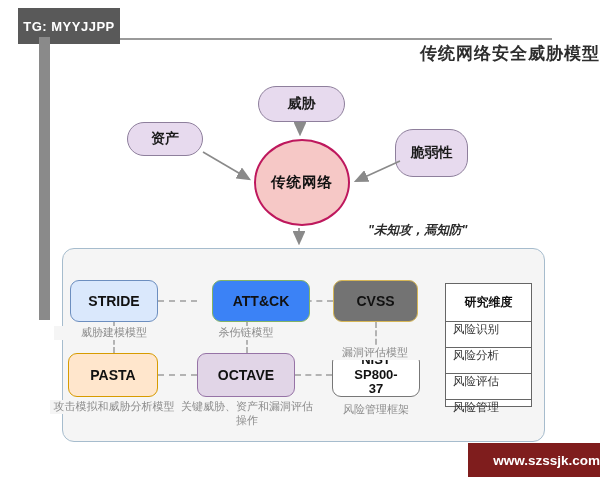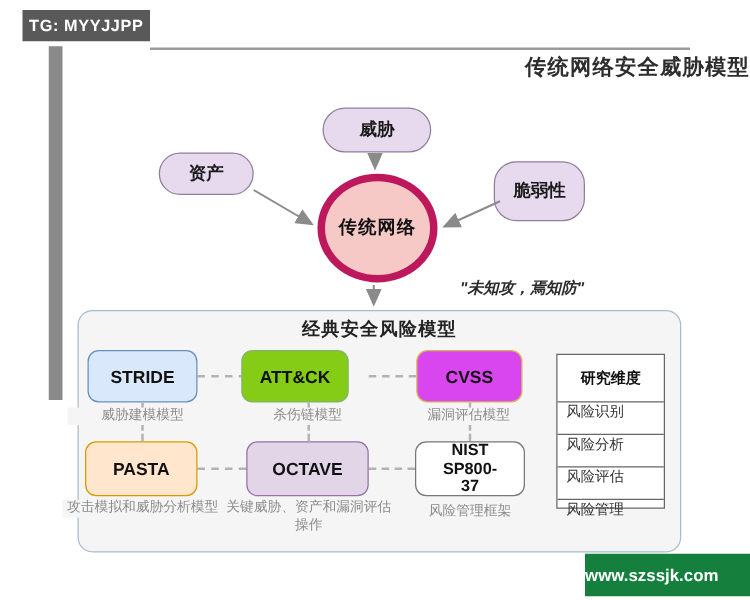--- a/index.html
+++ b/index.html
@@ -3,21 +3,21 @@
 <meta charset="utf-8">
 <style>
   * { margin:0; padding:0; box-sizing:border-box; }
   body { background:#fff; }
   .stage {
     position:relative; width:600px; height:480px; background:#ffffff;
     font-family:"Liberation Sans","DejaVu Sans",sans-serif; overflow:hidden;
   }
   
   .tg-badge {
-    position:absolute; left:18px; top:8px; width:102px; height:25px;
+    position:absolute; left:18px; top:8px; width:102px; height:36px;
     background:#595959; color:#fff; font-weight:bold; font-size:13px;
     display:flex; align-items:center; justify-content:center; letter-spacing:.5px;
   }
   .v-bar { position:absolute; left:39px; top:37px; width:11px; height:283px; background:#8a8a8a; }
   .h-rule { position:absolute; left:120px; top:38px; width:432px; height:2px; background:#9a9a9a; }
 
   .main-title {
     position:absolute; left:0; top:42px; width:600px; text-align:right;
     font-size:17px; font-weight:bold; color:#2d2d2d; letter-spacing:1px;
   }
@@ -27,21 +27,21 @@
     position:absolute; background:#e7daee; border:1px solid #8e7f9c; border-radius:18px;
     display:flex; align-items:center; justify-content:center;
     font-weight:bold; font-size:14px; color:#1a1a1a;
   }
   .pill-threat { left:258px; top:86px; width:87px; height:36px; }
   .pill-asset  { left:127px; top:122px; width:76px; height:34px; }
   .pill-vuln   { left:395px; top:129px; width:73px; height:48px; }
 
   .risk-circle {
     position:absolute; left:254px; top:139px; width:96px; height:87px;
-    background:#f6c8c6; border:6px solid #be185d; border-radius:50%;
+    background:#f6c8c6; border:2px solid #be185d; border-radius:50%;
     display:flex; flex-direction:column; align-items:center; justify-content:center;
     font-weight:bold; font-size:14.5px; color:#111; line-height:1.3; letter-spacing:1px;
   }
 
   .arrow-layer { position:absolute; left:0; top:0; width:600px; height:480px; pointer-events:none; }
 
   .quote {
     position:absolute; left:368px; top:222px; width:130px;
     font-style:italic; font-weight:bold; font-size:12.5px; color:#2b2b2b; white-space:nowrap;
   }
@@ -53,33 +53,33 @@
   }
   .panel-title {
     position:absolute; left:62px; top:254px; width:483px; text-align:center;
     font-size:14.5px; font-weight:bold; color:#222; letter-spacing:1px;
   }
   .card {
     position:absolute; border-radius:9px; display:flex; align-items:center; justify-content:center;
     font-weight:bold; font-size:14px; color:#111; text-align:center; line-height:1.15; padding:0 16px;
   }
   .card-stride { left:70px;  top:280px; width:88px; height:42px; background:#dae8fc; border:1px solid #6c8ebf; }
-  .card-attck  { left:193px; top:280px; width:86px; height:42px; background:#84cc16; border:1px solid #82b366; }
-  .card-cvss   { left:333px; top:280px; width:85px; height:42px; background:#d946ef; border:1px solid #d6b656; }
+  .card-attck  { left:212px; top:280px; width:98px; height:42px; background:#3b82f6; border:1px solid #82b366; }
+  .card-cvss   { left:333px; top:280px; width:85px; height:42px; background:#737373; border:1px solid #d6b656; }
   .card-pasta  { left:68px;  top:353px; width:90px; height:44px; background:#ffe6cc; border:1px solid #d79b00; }
   .card-octave { left:197px; top:353px; width:98px; height:44px; background:#e1d5e7; border:1px solid #9673a6; }
   .card-nist   { left:332px; top:353px; width:88px; height:44px; background:#ffffff; border:1px solid #777; font-size:13px; }
 
   .desc {
     position:absolute; text-align:center; font-size:11px; color:#8c8c8c; line-height:1.25;
     background:#f5f5f5; z-index:2;
   }
   .desc-1 { left:54px;  top:326px; width:120px; }
   .desc-2 { left:186px; top:326px; width:120px; }
-  .desc-3 { left:315px; top:326px; width:120px; }
+  .desc-3 { left:315px; top:346px; width:120px; }
   .desc-4 { left:50px;  top:400px; width:128px; }
   .desc-5 { left:181px; top:400px; width:132px; }
   .desc-6 { left:316px; top:403px; width:120px; }
 
   .vdash { position:absolute; width:0; border-left:2px dashed #b3b3b3; z-index:1; }
   .vd-1 { left:113px; top:322px; height:31px; }
   .vd-2 { left:246px; top:322px; height:31px; }
   .vd-3 { left:375px; top:322px; height:31px; }
   .hdash { position:absolute; height:0; border-top:2px dashed #b3b3b3; }
   .hd-1 { left:158px; top:300px; width:39px; }
@@ -93,22 +93,22 @@
     display:flex; flex-direction:column; background:#fff; border:1px solid #666;
   }
   .dim-cell {
     flex:1; display:flex; align-items:center; font-size:11.5px; color:#333;
     padding-left:7px; border-top:1px solid #666;margin-top:10px;
   }
   .dim-header { justify-content:center; padding-left:0; font-weight:bold; color:#111; border-top:none; font-size:12px; }
 
   .watermark {
     position:absolute; right:0; top:443px; width:132px; height:34px;
-    background:#15803d; color:#fff; font-weight:bold; font-size:13.5px;
-    display:flex; align-items:center; justify-content:flex-start;
+    background:#7f1d1d; color:#fff; font-weight:bold; font-size:13.5px;
+    display:flex; align-items:center; justify-content:flex-end;
   }
 </style>
 </head>
 <body>
 
 <div class="stage">
 
   <div class="tg-badge">
     <span>TG: MYYJJPP</span>
   </div>
@@ -139,21 +139,20 @@
     </defs>
     <line x1="300" y1="123" x2="300" y2="134" stroke="#8a8a8a" stroke-width="1.6" marker-end="url(#ah)"></line>
     <line x1="203" y1="152" x2="249" y2="179" stroke="#8a8a8a" stroke-width="1.6" marker-end="url(#ah)"></line>
     <line x1="400" y1="161" x2="356" y2="181" stroke="#8a8a8a" stroke-width="1.6" marker-end="url(#ah)"></line>
     <line x1="299" y1="228" x2="299" y2="243" stroke="#8a8a8a" stroke-width="1.6" stroke-dasharray="4 3" marker-end="url(#ah)"></line>
   </svg>
 
   <div class="quote">"未知攻，焉知防"</div>
 
   <div class="panel"></div>
-  <div class="panel-title">经典安全风险模型</div>
 
   <div class="vdash vd-1"></div>
   <div class="vdash vd-2"></div>
   <div class="vdash vd-3"></div>
   <div class="hdash hd-1"></div>
   <div class="hdash hd-2"></div>
   <div class="hdash hd-3"></div>
   <div class="hdash hd-4"></div>
 
   <div class="card card-stride">

